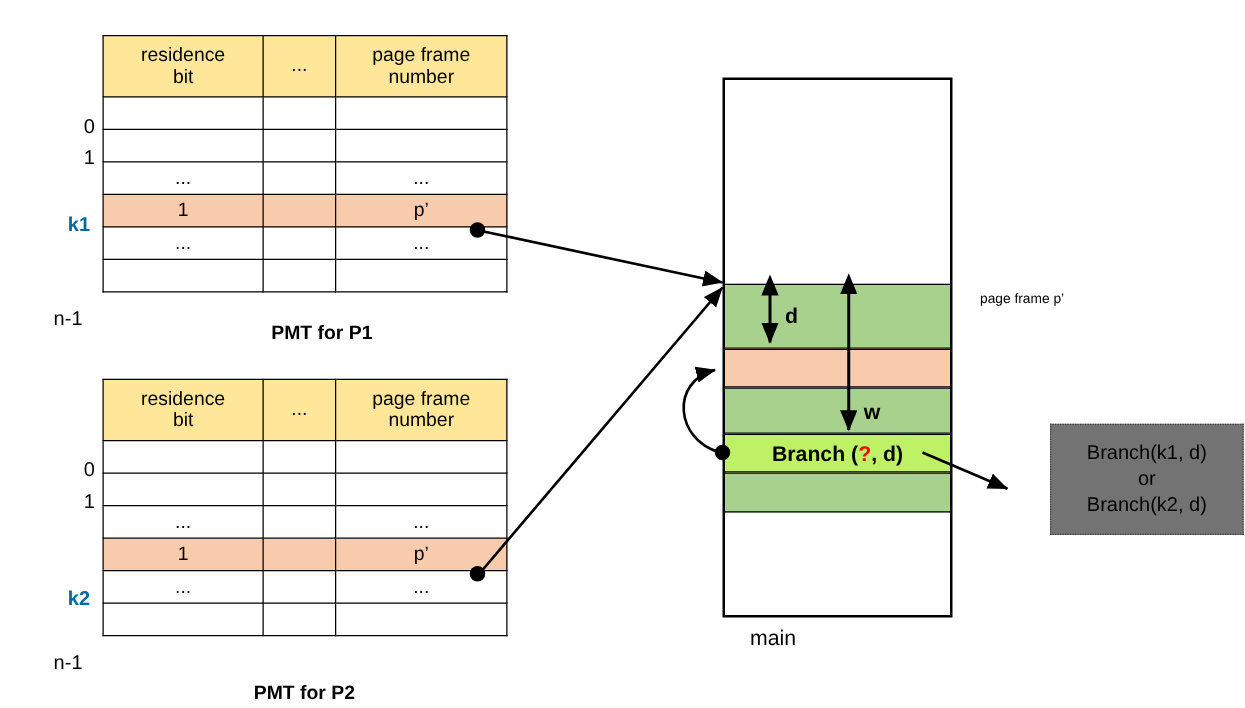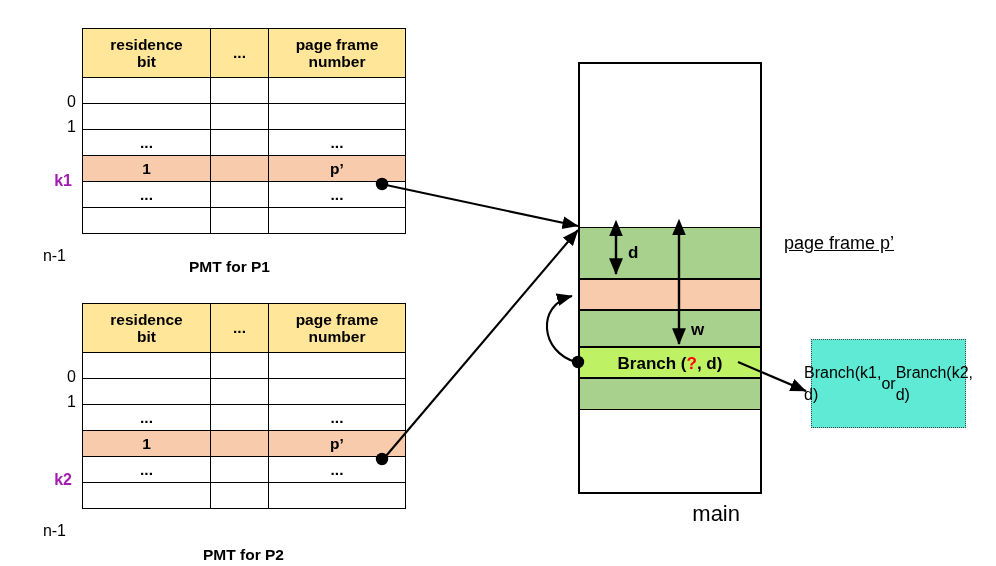--- a/index.html
+++ b/index.html
@@ -20,21 +20,20 @@
     left: 0; top: 0;
     width: 996px;
     height: 566px;
   }
 
   
   .pmt {
     position: absolute;
     border-collapse: collapse;
     table-layout: fixed;
-    font-weight: bold;
   }
   .pmt td {
     border: 1.6px solid #000000;
     padding: 0;
     text-align: center;
     vertical-align: middle;
     font-size: 15.5px;
     line-height: 1.12;
     background: #ffffff;
   }
@@ -55,21 +54,21 @@
   .pmt col.c3 { width: 137px; }
 
   .rowlabel {
     position: absolute;
     font-size: 16px;
     text-align: right;
     width: 46px;
     color: #000000;
   }
   .rowlabel.k {
-    color: #a21caf;
+    color: #0369a1;
     font-weight: bold;
   }
 
   .caption {
     position: absolute;
     font-size: 15.5px;
     font-weight: bold;
     text-align: center;
   }
 
@@ -103,50 +102,49 @@
     font-size: 17px;
     font-weight: bold;
     line-height: 1;
     top: 50%;
     transform: translateY(-50%);
   }
   .q { color: #ff0000; }
 
   .memlabel {
     position: absolute;
-    font-size: 22px;
-    text-align: right;
+    font-size: 17px;
+    text-align: left;
     line-height: 1.18;
   }
 
   .dimlabel {
     position: absolute;
     font-size: 17px;
     font-weight: bold;
   }
 
   .sidelabel {
     position: absolute;
-    font-size: 18px;
+    font-size: 11px;
     white-space: nowrap;
-    text-decoration: underline;
   }
 
   
   #callout {
     position: absolute;
-    left: 811px;
+    left: 840px;
     top: 339px;
     width: 155px;
     height: 89px;
     border: 1.6px dotted #444444;
-    background: #5eead4;
+    background: #737373;
     box-sizing: border-box;
     display: flex;
-    flex-direction: row;
+    flex-direction: column;
     align-items: center;
     justify-content: center;
     font-size: 16px;
     line-height: 1.32;
   }
 
   
   #arrows {
     position: absolute;
     left: 0; top: 0;
@@ -209,21 +207,21 @@
         <td class="row"></td>
       </tr>
     </tbody>
   </table>
 
   <div class="rowlabel" style="left:30px; top:93px;">0</div>
   <div class="rowlabel" style="left:30px; top:118px;">1</div>
   <div class="rowlabel k" style="left:26px; top:172px;">k1</div>
   <div class="rowlabel" style="left:20px; top:247px;">n-1</div>
 
-  <div class="caption" style="left:68px; top:258px; width:323px;">PMT for P1</div>
+  <div class="caption" style="left:96px; top:258px; width:323px;">PMT for P1</div>
 
   <table class="pmt" id="t2" style="left:82px; top:303px;">
     <colgroup>
         <col class="c1">
         <col class="c2">
         <col class="c3">
       </colgroup>
     <tbody>
       <tr>
         <td class="head">

